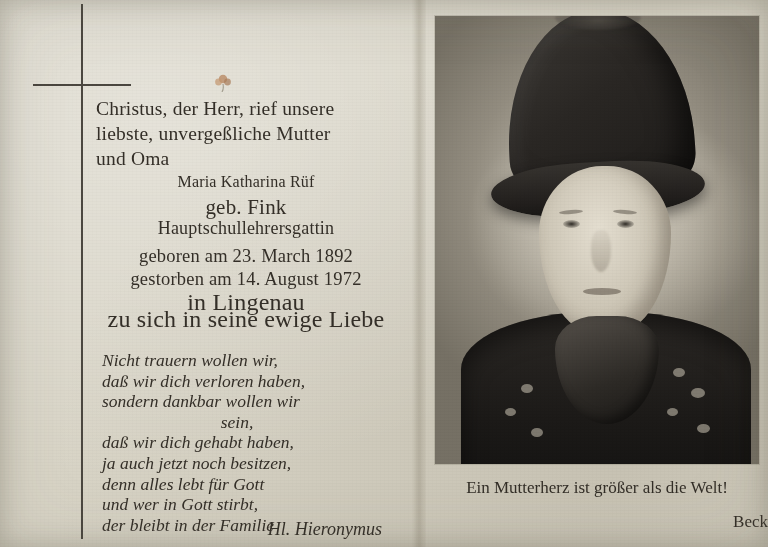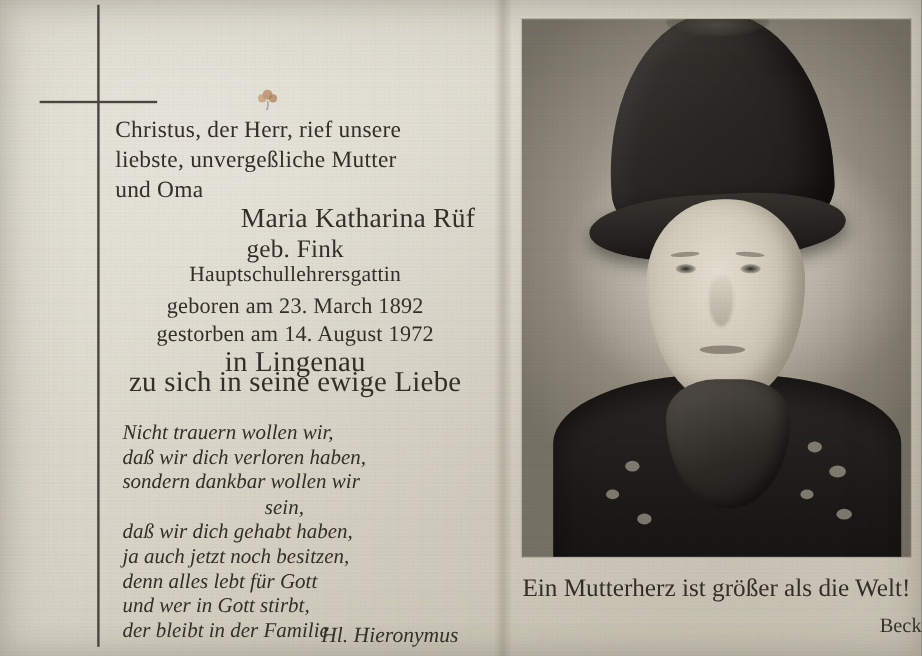--- a/index.html
+++ b/index.html
@@ -90,23 +90,22 @@
     text-align: justify;
     text-align-last: left;
   }
   #intro .l1 { display: block; text-align: justify; }
   #intro .l2 { display: block; text-align: justify; }
   #intro .l3 { display: block; text-align: left; }
 
   #name {
     left: 96px; top: 168px;
     width: 300px;
-    font-size: 23px;
+    font-size: 16px;
     line-height: 28px;
-    text-align: right;
   }
   #maiden {
     left: 96px; top: 196px;
     width: 300px;
     font-size: 21px;
     line-height: 22px;
   }
   #profession {
     left: 96px; top: 217px;
     width: 300px;
@@ -295,21 +294,21 @@
     background: rgba(205,198,182,0.55);
     border-radius: 50%;
     filter: blur(0.5px);
   }
 
   #caption {
     position: absolute;
     left: 0; top: 478px;
     width: 342px;
     text-align: center;
-    font-size: 21px;
+    font-size: 17px;
     color: #342f28;
   }
   #signature {
     position: absolute;
     left: 0; top: 512px;
     width: 342px;
     text-align: right;
     box-sizing: border-box;
     font-size: 17px;
     color: #342f28;

